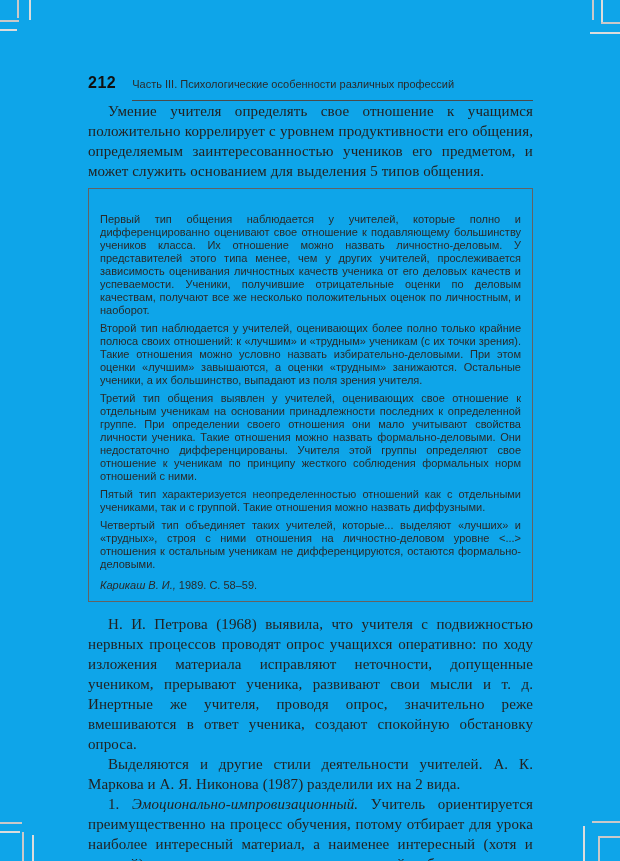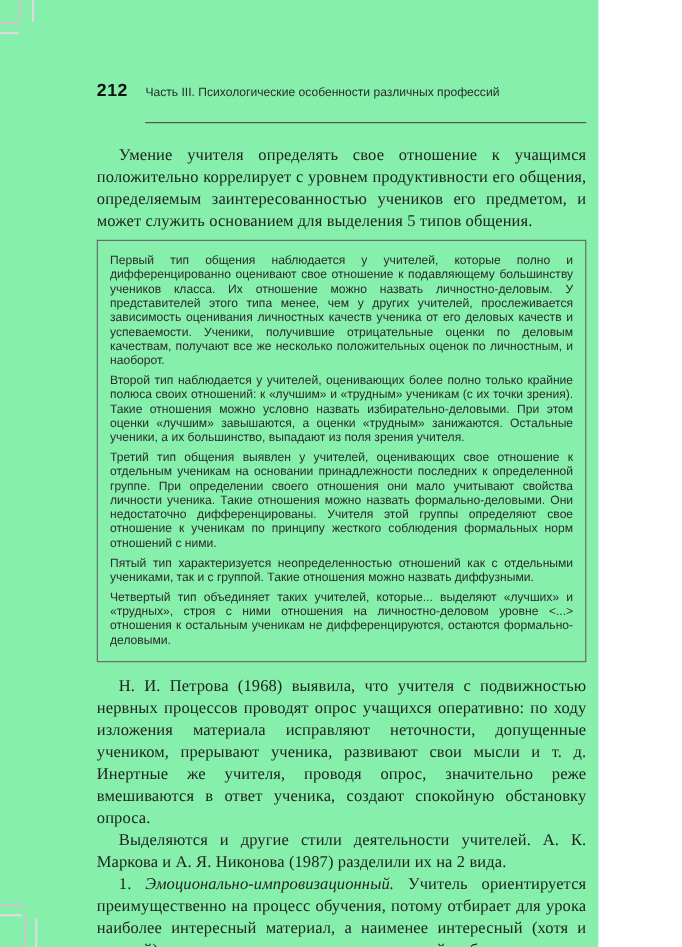--- a/index.html
+++ b/index.html
@@ -1,20 +1,20 @@
 <!DOCTYPE html>
 <html lang="ru"><head>
 <meta charset="utf-8">
 <style>
   html, body { margin: 0; padding: 0; background: #ffffff; }
   .page {
     position: relative;
-    width: 544px;
+    width: 620px;
     height: 861px;
-    background: #86efac;
+    background: #0ea5e9;
     overflow: hidden;
     font-family: "Liberation Serif", serif;
     color: #1f1f1f;
   }
   
   .mark { position: absolute; background: #c9c9c9; }
   .mark.lighter { background: #dcdcdc; }
 
   .content {
     position: absolute;
@@ -31,40 +31,40 @@
     font-weight: bold;
     font-size: 16px;
     color: #111111;
     letter-spacing: 0.5px;
     flex: 0 0 auto;
   }
   .header-rule {
     flex: 1 1 auto;
     margin-left: 16px;
     border-bottom: 1.5px solid #4a4a4a;
-    padding-bottom: 19px;
+    padding-bottom: 8px;
   }
   .chapter-title {
     font-size: 11px;
     color: #2b2b2b;
   }
   .serif-par {
     font-size: 15px;
     line-height: 20px;
     text-align: justify;
     text-indent: 20px;
     margin: 0;
     letter-spacing: 0.1px;
     color: #222222;
   }
-  .intro { margin-top: 19px; }
+  .intro { }
   .quote-box {
     margin-top: 7px;
     border: 1px solid #636363;
-    padding: 12px 11px 7px 11px;
+    padding: 24px 11px 7px 11px;
     font-family: "Liberation Sans", sans-serif;
     font-size: 11px;
     line-height: 13px;
     color: #2a2a2a;
   }
   .quote-par {
     margin: 0 0 5px 0;
     text-align: justify;
   }
   .quote-attribution {
@@ -110,20 +110,21 @@
     </div>
 
     <p class="serif-par intro">Умение учителя определять свое отношение к учащимся положительно коррелирует с уровнем продуктивности его общения, определяемым заинтересованностью учеников его предметом, и может служить основанием для выделения 5 типов общения.</p>
 
     <div class="quote-box">
       <p class="quote-par">Первый тип общения наблюдается у учителей, которые полно и дифференцированно оценивают свое отношение к подавляющему большинству учеников класса. Их отношение можно назвать личностно-деловым. У представителей этого типа менее, чем у других учителей, прослеживается зависимость оценивания личностных качеств ученика от его деловых качеств и успеваемости. Ученики, получившие отрицательные оценки по деловым качествам, получают все же несколько положительных оценок по личностным, и наоборот.</p>
       <p class="quote-par">Второй тип наблюдается у учителей, оценивающих более полно только крайние полюса своих отношений: к «лучшим» и «трудным» ученикам (с их точки зрения). Такие отношения можно условно назвать избирательно-деловыми. При этом оценки «лучшим» завышаются, а оценки «трудным» занижаются. Остальные ученики, а их большинство, выпадают из поля зрения учителя.</p>
       <p class="quote-par">Третий тип общения выявлен у учителей, оценивающих свое отношение к отдельным ученикам на основании принадлежности последних к определенной группе. При определении своего отношения они мало учитывают свойства личности ученика. Такие отношения можно назвать формально-деловыми. Они недостаточно дифференцированы. Учителя этой группы определяют свое отношение к ученикам по принципу жесткого соблюдения формальных норм отношений с ними.</p>
       <p class="quote-par">Пятый тип характеризуется неопределенностью отношений как с отдельными учениками, так и с группой. Такие отношения можно назвать диффузными.</p>
       <p class="quote-par">Четвертый тип объединяет таких учителей, которые... выделяют «лучших» и «трудных», строя с ними отношения на личностно-деловом уровне &lt;...&gt; отношения к остальным ученикам не дифференцируются, остаются формально-деловыми.</p>
+      <p class="quote-par quote-attribution"><span class="author">Карикаш В. И.,</span><span> 1989. С. 58–59.</span></p>
     </div>
 
     <div class="body-block">
       <p class="serif-par">Н. И. Петрова (1968) выявила, что учителя с подвижностью нервных процессов проводят опрос учащихся оперативно: по ходу изложения материала исправляют неточности, допущенные учеником, прерывают ученика, развивают свои мысли и т. д. Инертные же учителя, проводя опрос, значительно реже вмешиваются в ответ ученика, создают спокойную обстановку опроса.</p>
       <p class="serif-par">Выделяются и другие стили деятельности учителей. А. К. Маркова и А. Я. Никонова (1987) разделили их на 2 вида.</p>
       <p class="serif-par"><span>1. </span><span class="style-name">Эмоционально-импровизационный.</span><span> Учитель ориентируется преимущественно на процесс обучения, потому отбирает для урока наиболее интересный материал, а наименее интересный (хотя и важный) часто оставляет для самостоятельной работы учащихся. Ориентируется в основном на сильных учеников,</span></p>
     </div>
 
   </div>
 </div>

